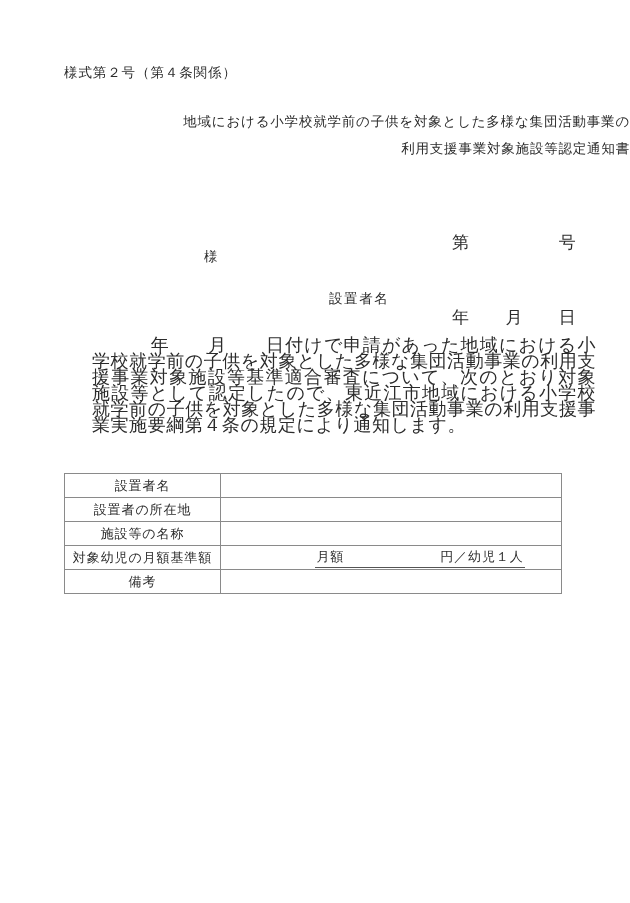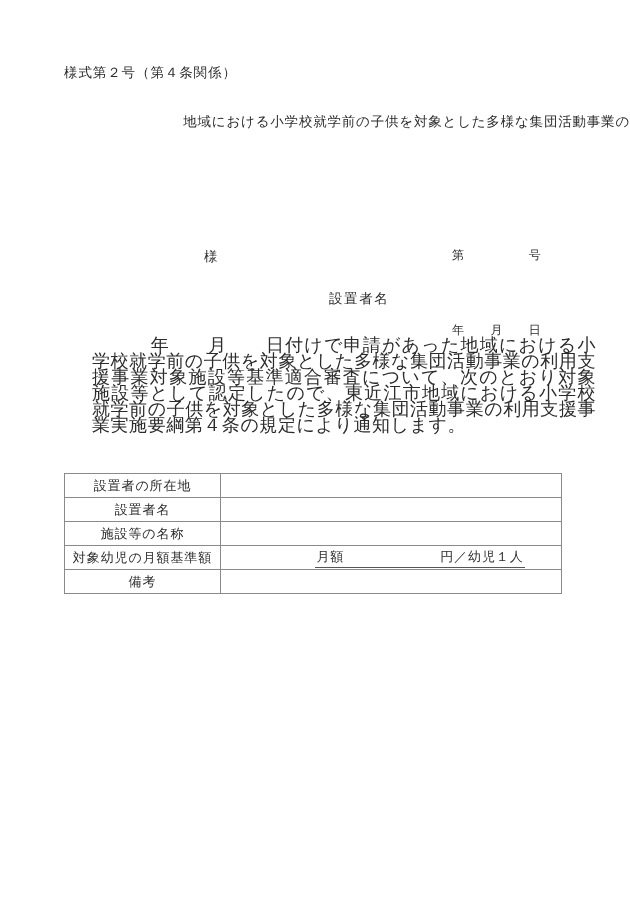--- a/index.html
+++ b/index.html
@@ -45,22 +45,22 @@
     white-space: pre;
   }
   .doc-title .title-line-2 {
     padding-left: 4px;
   }
 
   
   .meta-block {
     position: absolute;
     left: 452px;
-    top: 193px;
-    font-size: 12px;
+    top: 180px;
+    font-size: 17px;
     line-height: 25px;
     letter-spacing: 0.8px;
     white-space: pre;
   }
 
   
   .addressee {
     position: absolute;
     left: 204px;
     top: 248px;
@@ -138,43 +138,44 @@
 </style>
 </head>
 <body>
 
 <div class="page">
 
   <div class="form-no">様式第２号（第４条関係）</div>
 
   <div class="doc-title">
     <span class="title-line title-line-1">地域における小学校就学前の子供を対象とした多様な集団活動事業の</span>
+    <span class="title-line title-line-2">利用支援事業対象施設等認定通知書</span>
   </div>
 
   <div class="meta-block">
     <div>第　　　　　号</div>
     <div>年　　月　　日</div>
   </div>
 
   <div class="addressee">様</div>
 
   <div class="issuer">設置者名</div>
 
   <div class="body-text">
     <span class="lead-indent"></span><span>年　　月　　日付けで申請があった地域における小学校就学前の子供を対象</span><span>とした多様な集団活動事業の利用支援事業対象施設等基準適合審査について、次のとおり対象施設等として認定したので、東近江市地域における小学校就学前の子供を対象とした多様な集団活動事業の利用支援事業実施要綱第４条の規定により通知します。</span>
   </div>
 
   <table class="info-table">
     <tbody>
       <tr>
-        <td class="label-cell">設置者の所在地</td>
+        <td class="label-cell">設置者名</td>
         <td class="value-cell"></td>
       </tr>
       <tr>
-        <td class="label-cell">設置者名</td>
+        <td class="label-cell">設置者の所在地</td>
         <td class="value-cell"></td>
       </tr>
       <tr>
         <td class="label-cell">施設等の名称</td>
         <td class="value-cell"></td>
       </tr>
       <tr>
         <td class="label-cell">対象幼児の月額基準額</td>
         <td class="value-cell">
           <span class="amount-line"><span>月額</span><span class="amount-gap"></span><span>円／幼児１人</span></span>

